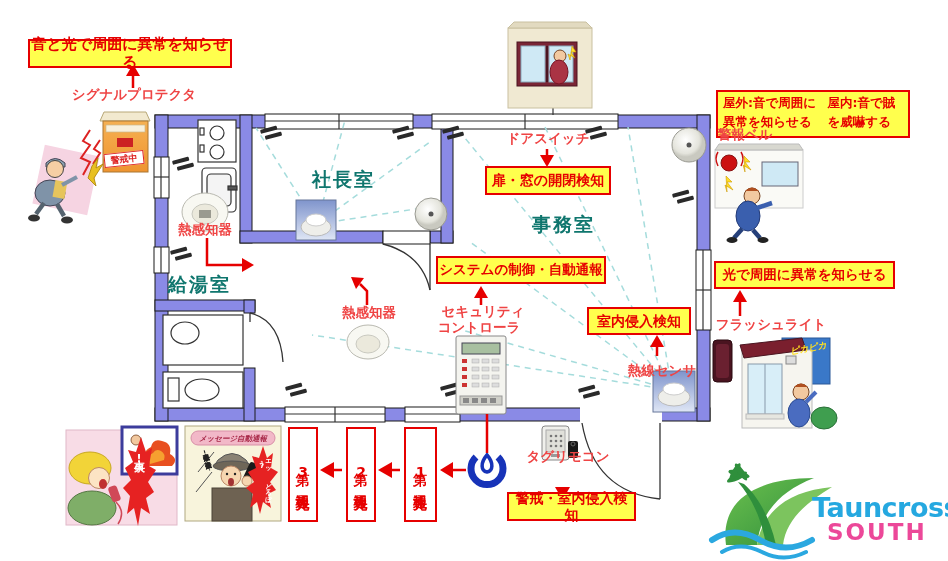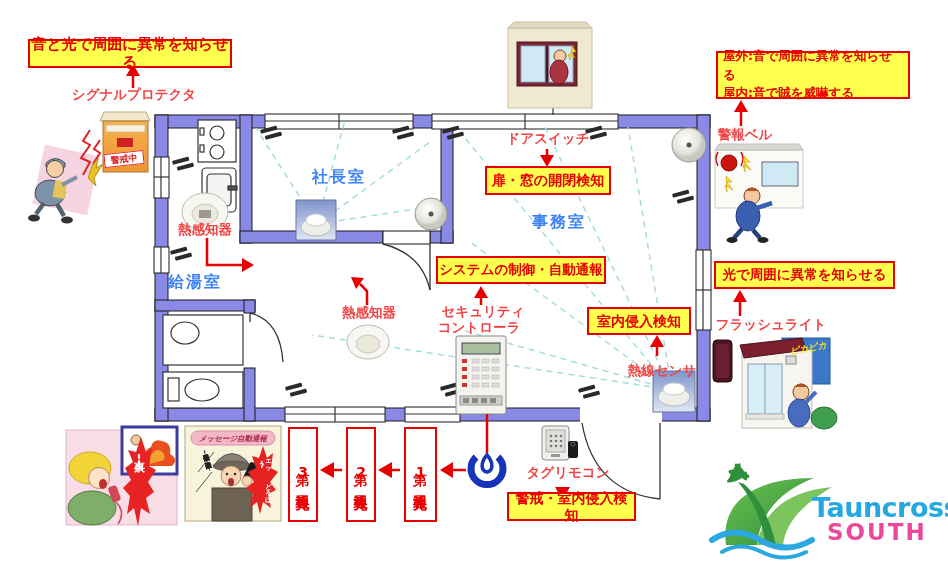--- a/index.html
+++ b/index.html
@@ -3,24 +3,24 @@
 <meta charset="utf-8">
 <style>
   html,body{margin:0;padding:0;background:#fff;}
   .canvas{position:relative;width:948px;height:561px;background:#fff;overflow:hidden;
           font-family:"DejaVu Sans","Liberation Sans",sans-serif;}
   .abs{position:absolute;box-sizing:border-box;}
   svg.layer{position:absolute;left:0;top:0;z-index:1;}
   .txt{z-index:2;}
   .callout{background:#ffff4d;border:2px solid #e60000;color:#e60000;font-weight:bold;
            display:flex;align-items:center;justify-content:center;text-align:center;line-height:1.15;}
-  .callout.two{flex-direction:column;align-items:flex-start;justify-content:center;
-               padding:2px 5px;line-height:1.5;text-align:left;}
+  .callout.two{align-items:flex-start;justify-content:center;
+               padding:2px 5px;line-height:1.5;text-align:left;margin-top:39px;}
   .dlabel{color:#ef4444;font-weight:bold;font-size:13.5px;text-align:center;white-space:nowrap;}
-  .room{color:#3b82f6;font-weight:bold;font-size:16px;letter-spacing:2px;white-space:nowrap;}
+  .room{color:#0f766e;font-weight:bold;font-size:19px;letter-spacing:2px;white-space:nowrap;}
   .report{background:#fff;border:2px solid #e60000;color:#e60000;font-weight:bold;font-size:14px;
           writing-mode:vertical-rl;text-orientation:upright;display:flex;align-items:center;
           justify-content:center;letter-spacing:2px;}
   .vtext{writing-mode:vertical-rl;text-orientation:upright;}
   .sign{background:#fff;border:1.5px solid #dd2222;color:#dd2222;font-size:9px;font-weight:bold;
         display:flex;align-items:center;justify-content:center;transform:rotate(-6deg);}
   .pika{color:#ffe020;font-size:9px;font-weight:bold;font-style:italic;transform:rotate(-10deg);white-space:nowrap;}
   .fire-shout{color:#fff;font-size:11px;font-weight:bold;line-height:1.05;}
   .msg-head{color:#a82848;font-size:7.5px;font-weight:bold;text-align:center;white-space:nowrap;font-style:italic;}
   .intr{color:#222;font-size:6.5px;font-weight:bold;transform:rotate(-15deg);line-height:1.1;}
@@ -420,21 +420,21 @@
 
   <div class="abs txt dlabel" style="left:64px;top:86px;width:140px;">シグナルプロテクタ</div>
   <div class="abs txt dlabel" style="left:500px;top:130px;width:96px;">ドアスイッチ</div>
   <div class="abs txt dlabel" style="left:710px;top:126px;width:70px;">警報ベル</div>
   <div class="abs txt dlabel" style="left:168px;top:221px;width:74px;">熱感知器</div>
   <div class="abs txt dlabel" style="left:332px;top:304px;width:74px;">熱感知器</div>
   <div class="abs txt dlabel" style="left:436px;top:303px;width:94px;">セキュリティ</div>
   <div class="abs txt dlabel" style="left:432px;top:319px;width:94px;">コントローラ</div>
   <div class="abs txt dlabel" style="left:622px;top:362px;width:80px;">熱線センサ</div>
   <div class="abs txt dlabel" style="left:710px;top:316px;width:122px;">フラッシュライト</div>
-  <div class="abs txt dlabel" style="left:518px;top:464px;width:100px;">タグリモコン</div>
+  <div class="abs txt dlabel" style="left:518px;top:448px;width:100px;">タグリモコン</div>
 
   <div class="abs txt room" style="left:312px;top:167px;">社長室</div>
   <div class="abs txt room" style="left:532px;top:212px;">事務室</div>
   <div class="abs txt room" style="left:168px;top:272px;">給湯室</div>
 
   <div class="abs txt report" style="left:288px;top:427px;width:30px;height:95px;">第3通報先</div>
   <div class="abs txt report" style="left:346px;top:427px;width:30px;height:95px;">第2通報先</div>
   <div class="abs txt report" style="left:404px;top:427px;width:33px;height:95px;">第1通報先</div>
 
   <div class="abs txt sign" style="left:104px;top:152px;width:40px;height:14px;">警戒中</div>

